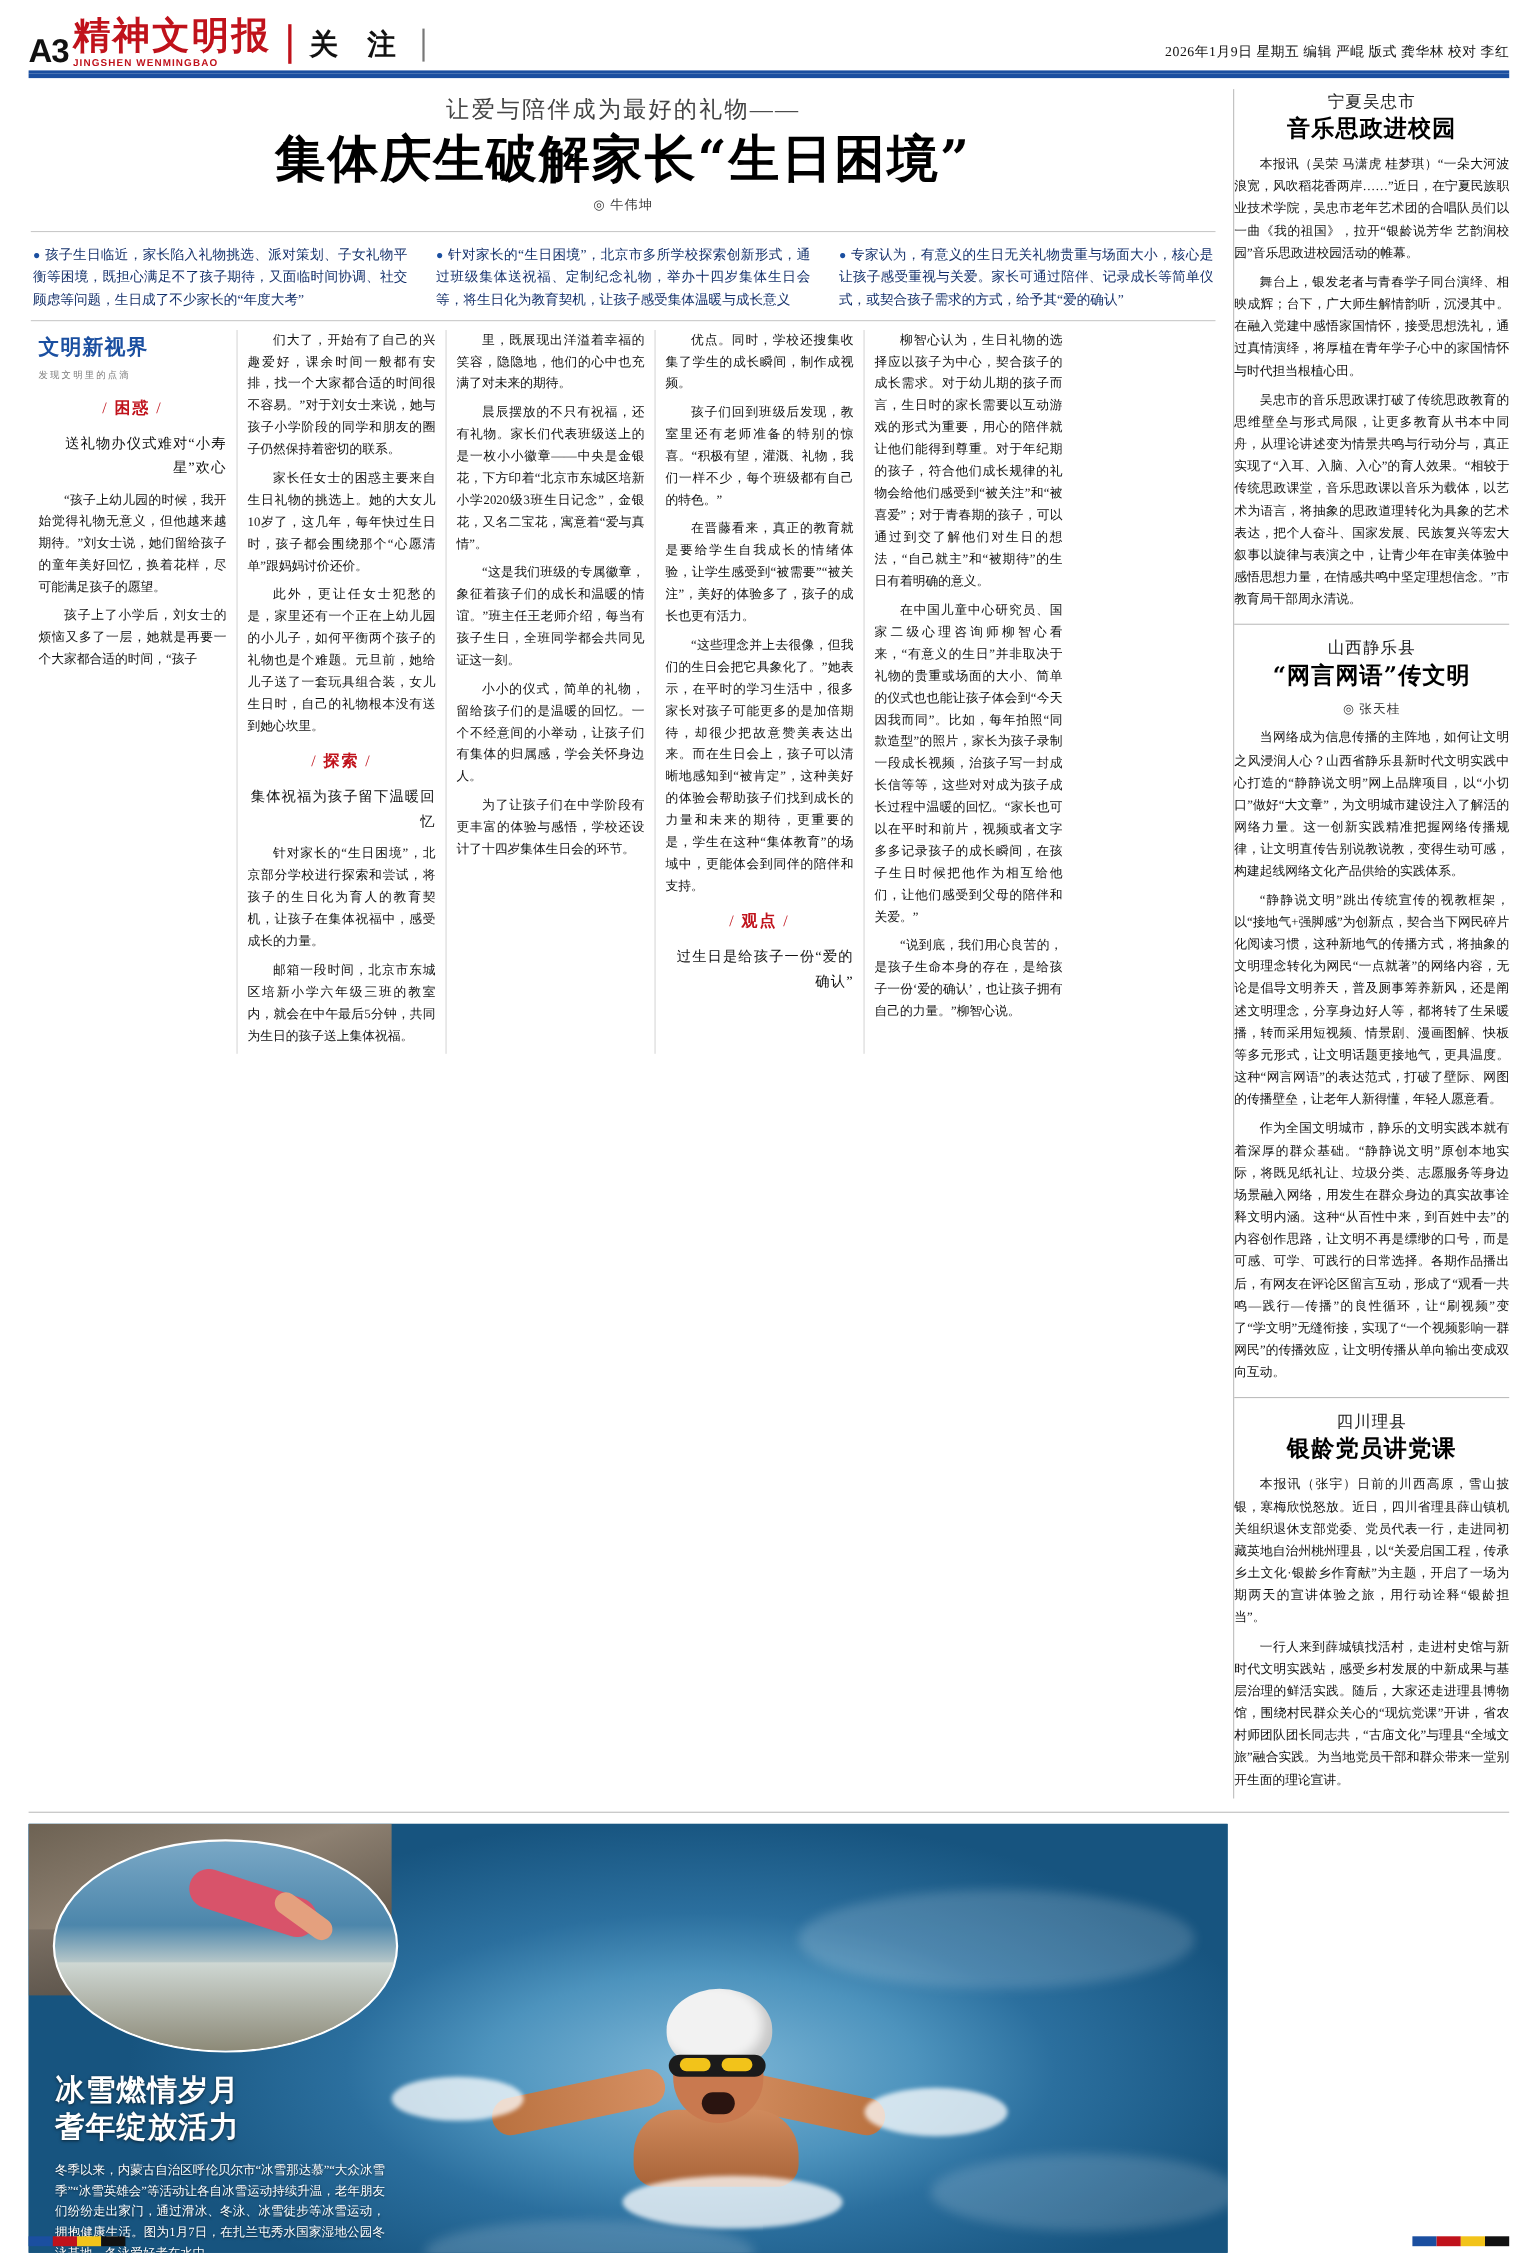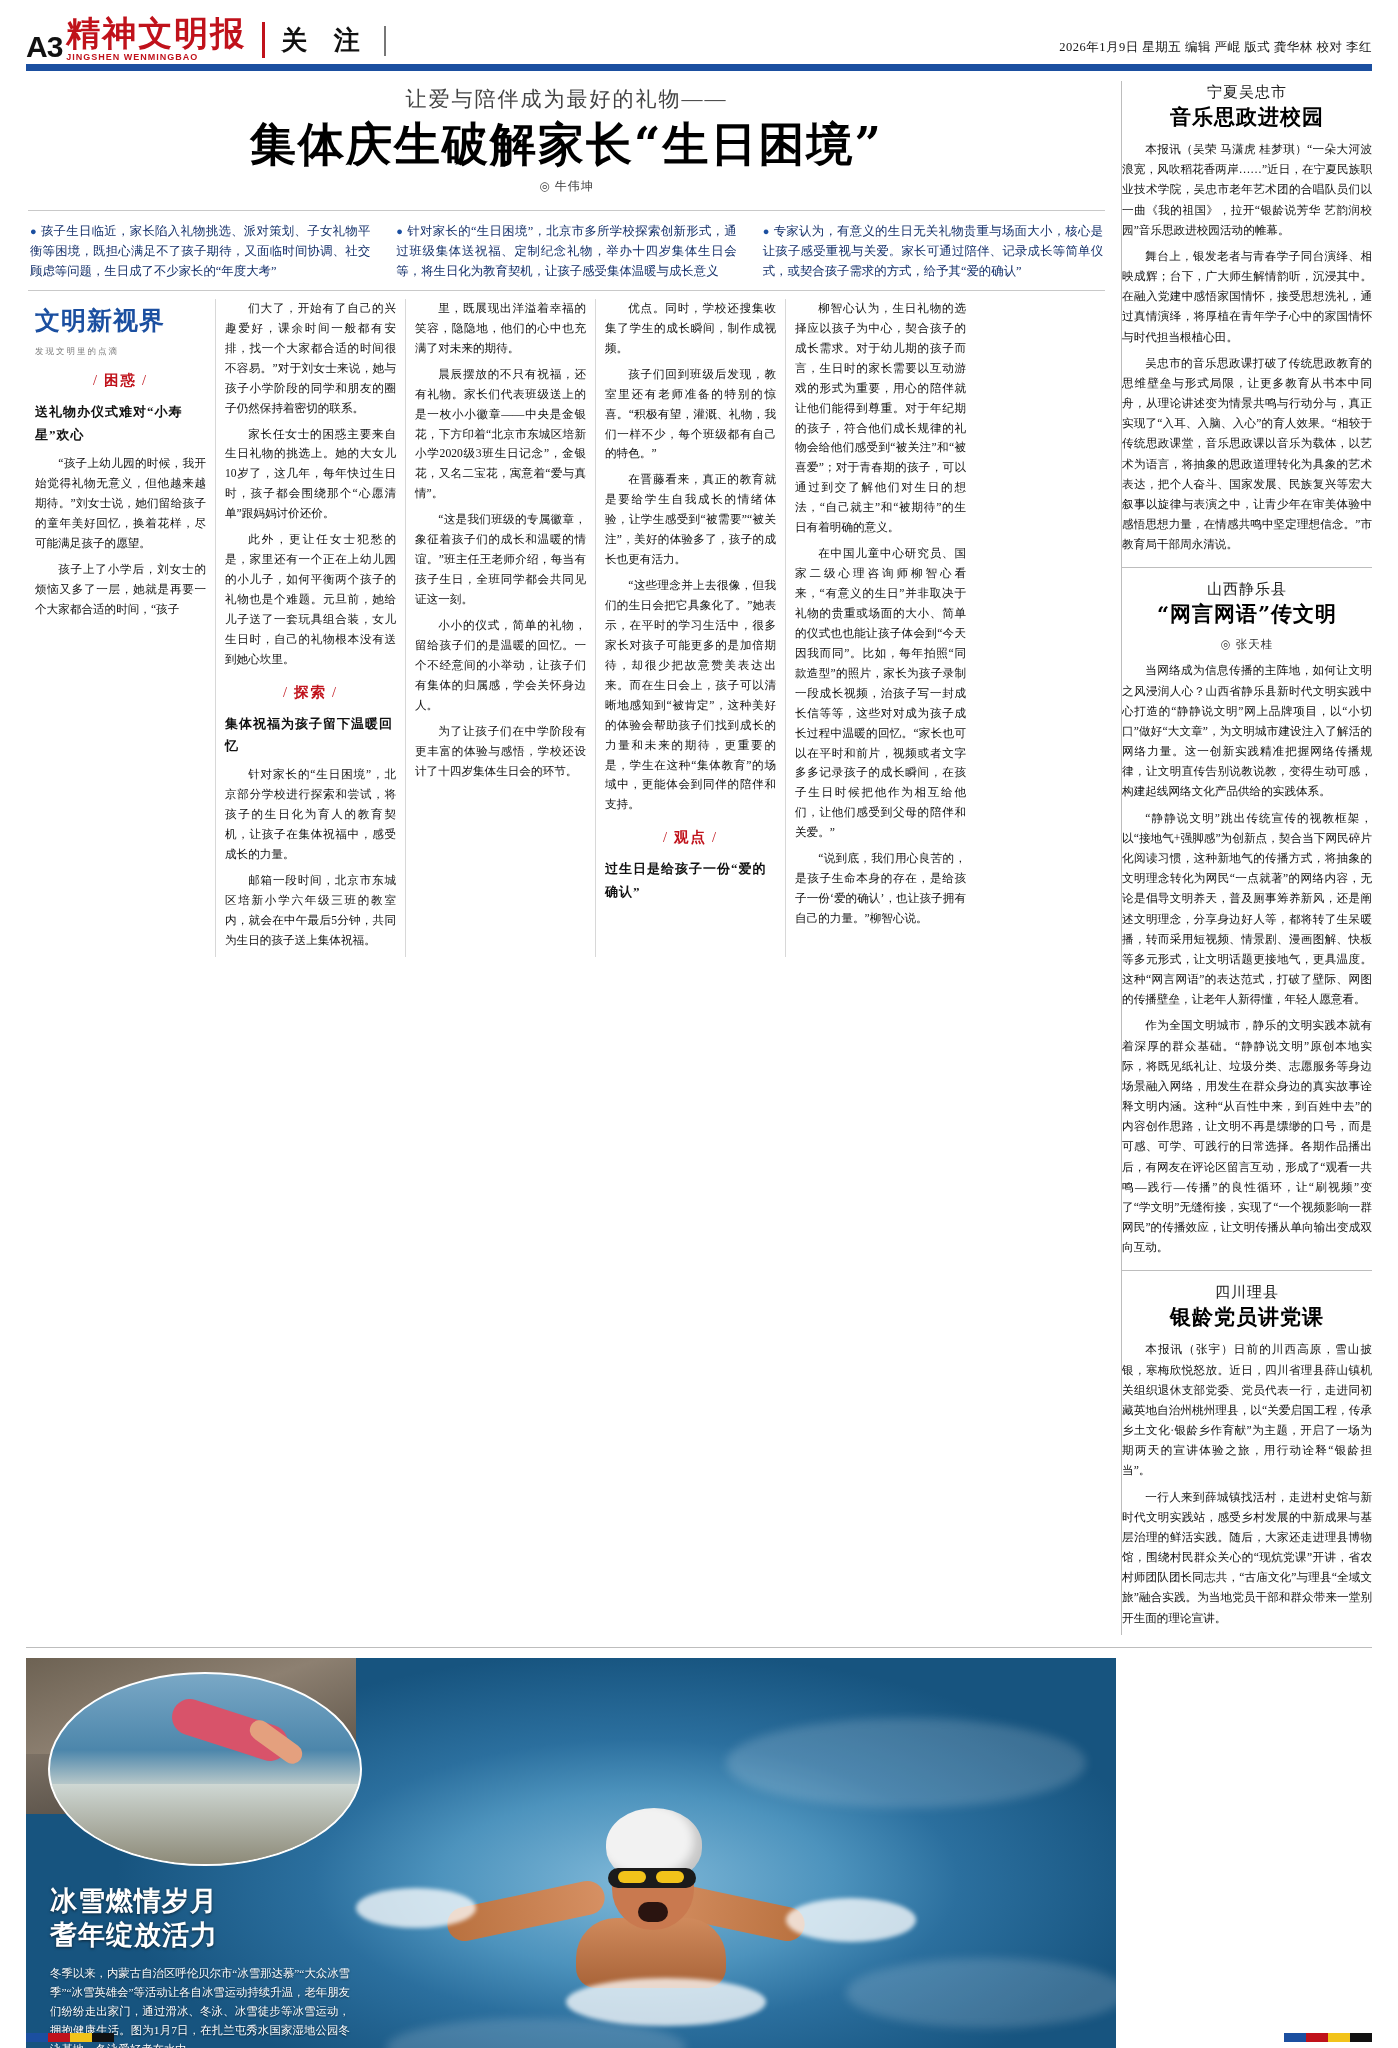--- a/index.html
+++ b/index.html
@@ -43,25 +43,25 @@
   .sum-item .dot{color:#1b4fa0;font-size:11px;margin-right:4px;}
 
   .hr-thin{border-top:1px solid #c9c9c9;margin:9px 2px 8px 2px;}
 
   
   .cols{display:flex;}
   .col{width:171px;padding:0 9px;font-size:11.6px;line-height:1.72;text-align:justify;color:#111;}
   .col + .col{border-left:1px solid #d8d8d8;}
   .col p{margin:0 0 6px 0;text-indent:2em;}
 
-  .col-head{font-family:"DejaVu Serif",serif;color:#1b4fa0;font-weight:bold;font-size:25px;letter-spacing:1px;margin:0 0 2px 0;text-indent:0;}
+  .col-head{font-family:"DejaVu Serif",serif;color:#1b4fa0;font-weight:bold;font-size:19px;letter-spacing:1px;margin:0 0 2px 0;text-indent:0;}
   .col-head-sub{font-size:8.5px;color:#7b7b7b;letter-spacing:2px;margin-bottom:8px;text-indent:0;}
   .sub-label{text-align:center;margin:10px 0 8px 0;font-size:14.5px;font-weight:bold;color:#c0121b;letter-spacing:2px;text-indent:0;}
   .sub-label .bar{color:#c0121b;font-weight:normal;margin:0 5px;}
-  .quote-head{text-align:left;font-size:13px;font-weight:bold;margin:2px 0 8px 0;letter-spacing:1px;text-indent:0;}
+  .quote-head{text-align:right;font-size:13px;font-weight:normal;margin:2px 0 8px 0;letter-spacing:1px;text-indent:0;}
 
   
   .rail-title{text-align:center;font-size:15px;color:#222;margin:2px 0 1px 0;letter-spacing:1px;}
   .rail-main{text-align:center;font-family:"DejaVu Serif",serif;font-size:21px;font-weight:bold;letter-spacing:1px;margin-bottom:9px;color:#000;}
   .rail-body{font-size:11.6px;line-height:1.74;text-align:justify;color:#111;}
   .rail-body p{margin:0 0 6px 0;text-indent:2em;}
   .rail-author{text-align:center;font-size:11.5px;color:#333;margin:4px 0 9px 0;letter-spacing:1px;}
   .rail-sep{border-top:1px solid #bdbdbd;margin:12px 0 12px 0;}
 
   

